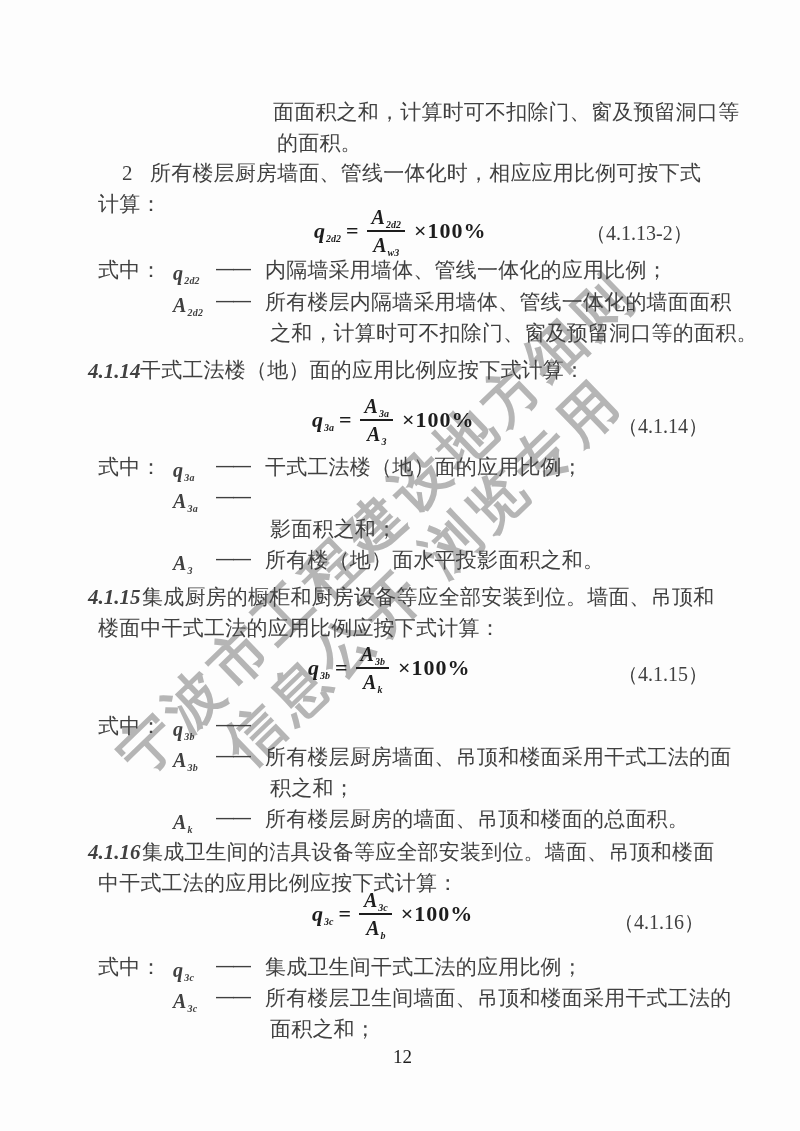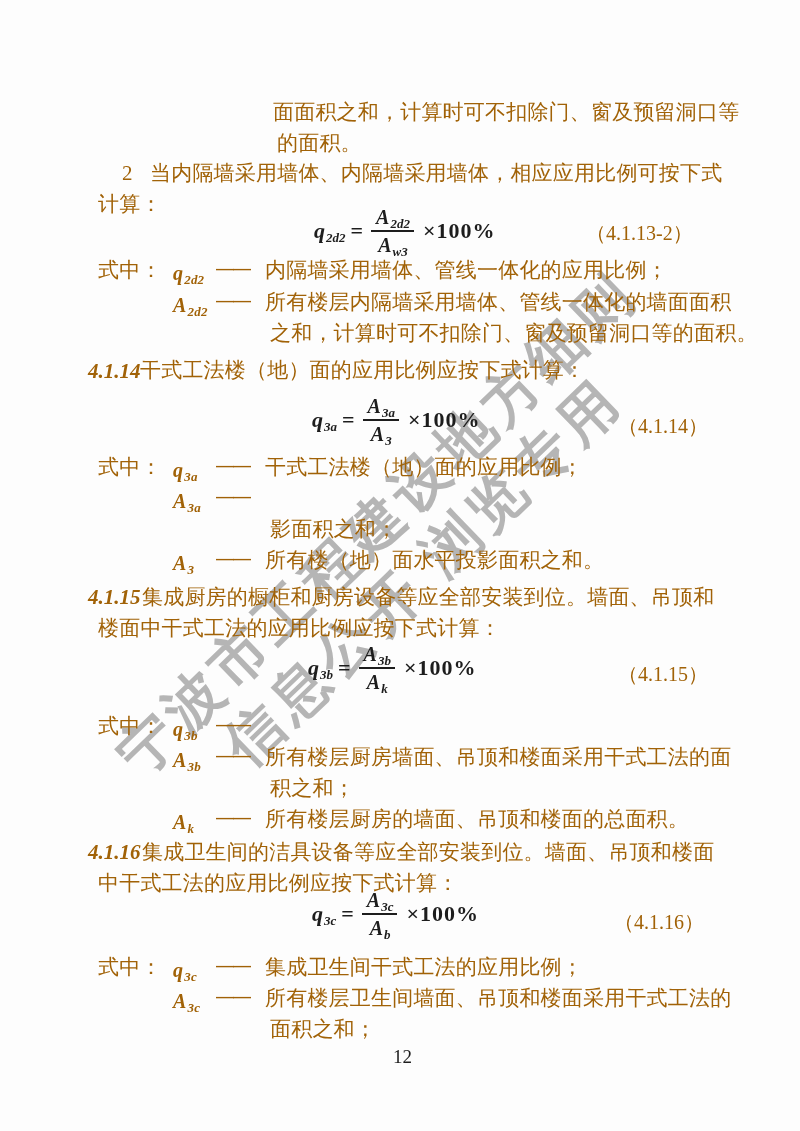--- a/index.html
+++ b/index.html
@@ -13,29 +13,29 @@
     color:#1d1d1d;
   }
   .text-layer{position:absolute;inset:0;z-index:2;}
   
   .tl{
     position:absolute;
     white-space:pre;
     font-size:21px;
     line-height:25px;
     letter-spacing:0.2px;
-    color:#a16207;
+    color:#404040;
   }
   .clause-num{font-weight:bold;font-style:italic;letter-spacing:0;}
   .eqno{font-size:20px;letter-spacing:0;}
   .dash{font-size:20px;letter-spacing:-3px;font-family:"DejaVu Sans","Liberation Sans",sans-serif;}
   .page-num{position:absolute;font-size:19px;z-index:2;}
   
   .sym .sym-main{font-style:italic;font-weight:bold;font-size:20px;}
-  .sym .sym-sub{font-style:italic;font-weight:bold;font-size:13px;position:relative;top:4px;left:1px;}
+  .sym .sym-sub{font-style:italic;font-weight:bold;font-size:10px;position:relative;top:4px;left:1px;}
   
   .formula{
     position:absolute;z-index:2;
     display:flex;align-items:center;
     transform:translateY(-50%);
     white-space:nowrap;
   }
   .formula .f-lhs .sym-main,.frac .sym-main{font-size:22px;}
   .formula .f-eq{font-style:normal;font-weight:bold;font-size:22px;margin:0 6px;}
   .frac{display:inline-flex;flex-direction:column;align-items:center;margin:0 2px;line-height:1;}
@@ -64,21 +64,21 @@
 
 <div class="page">
   <div class="watermark" style="color: rgb(162, 162, 162); opacity: 0.78; transform: translate(-50%, -50%) rotate(-44deg);">
     <div>宁波市工程建设地方细则</div>
     <div>信息公开 浏览专用</div>
   </div>
   <div class="text-layer">
       <div class="tl" style="left: 273px; top: 100px;">面面积之和，计算时可不扣除门、窗及预留洞口等</div>
       <div class="tl" style="left: 277px; top: 131px;">的面积。</div>
       <div class="tl" style="left: 122px; top: 161px;">2</div>
-      <div class="tl" style="left: 150px; top: 161px;">当内隔墙采用墙体、内隔墙采用墙体，相应应用比例可按下式</div>
+      <div class="tl" style="left: 150px; top: 161px;">所有楼层厨房墙面、管线一体化时，相应应用比例可按下式</div>
       <div class="tl" style="left: 98px; top: 192px;">计算：</div>
       <div class="tl eqno" style="left: 586px; top: 221px;">（4.1.13-2）</div>
       <div class="tl" style="left: 98px; top: 258px;">式中：</div>
       <div class="tl sym" style="left: 173px; top: 261px;"><span class="sym"><span class="sym-main">q</span><span class="sym-sub">2d2</span></span></div>
       <div class="tl dash" style="left: 215px; top: 256px;">——</div>
       <div class="tl" style="left: 265px; top: 258px;">内隔墙采用墙体、管线一体化的应用比例；</div>
       <div class="tl sym" style="left: 173px; top: 293px;"><span class="sym"><span class="sym-main">A</span><span class="sym-sub">2d2</span></span></div>
       <div class="tl dash" style="left: 215px; top: 288px;">——</div>
       <div class="tl" style="left: 270px; top: 321px;">之和，计算时可不扣除门、窗及预留洞口等的面积。</div>
       <div class="tl" style="left: 265px; top: 290px;">所有楼层内隔墙采用墙体、管线一体化的墙面面积</div>

